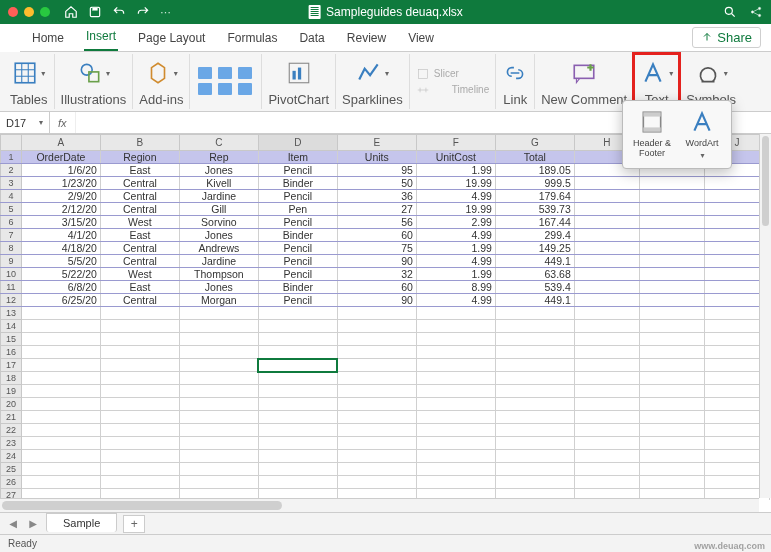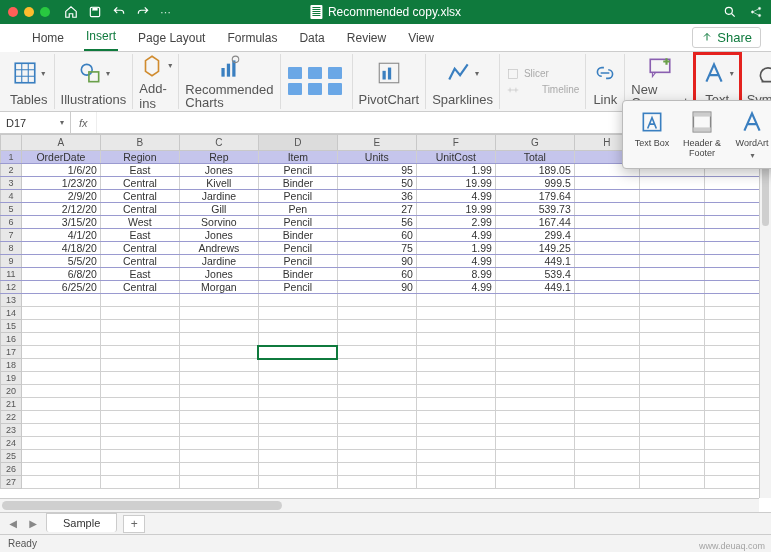--- a/index.html
+++ b/index.html
@@ -30,21 +30,21 @@
   .grp-top { display: flex; align-items: center; gap: 2px; height: 34px; }
   .big-icon { width: 26px; height: 26px; }
   .grp-label { font-size: 13px; color: #555; }
   .chev { font-size: 8px; color: #666; margin-left: 1px; }
   .small-icons { display: grid; grid-template-columns: repeat(3, 16px); grid-template-rows: repeat(2, 14px); gap: 2px 4px; }
   .small-icons span { width: 14px; height: 12px; background: linear-gradient(#6aa7e6,#6aa7e6); border-radius: 1px; }
   .red-box { position: absolute; border: 3px solid #e4221e; pointer-events: none; }
 
   
   .fbar { height: 22px; border-bottom: 1px solid #ccc; display: flex; align-items: center; background: #fff; }
-  .namebox { width: 71px; height: 100%; border-right: 1px solid #ccc; padding: 0 6px; font-size: 11px; display: flex; align-items: center; justify-content: space-between; }
+  .namebox { width: 50px; height: 100%; border-right: 1px solid #ccc; padding: 0 6px; font-size: 11px; display: flex; align-items: center; justify-content: space-between; }
   .fx { padding: 0 8px; font-style: italic; color: #666; border-right: 1px solid #eee; height: 100%; display: flex; align-items: center; }
 
   
   .grid-wrap { position: relative; height: 366px; overflow: hidden; }
   .grid { border-collapse: collapse; table-layout: fixed; width: 770px; }
   .hdr th { background: #e8e8e8; border: 1px solid #c8c8c8; height: 16px; font-weight: normal; font-size: 10px; color: #555; }
   .rownum { background: #e8e8e8; border: 1px solid #c8c8c8; width: 18px; text-align: center; font-size: 9px; color: #555; }
   td { border: 1px solid #d0d0d0; height: 13px; padding: 0 3px; font-size: 10.5px; text-align: right; white-space: nowrap; }
   td.txt { text-align: center; }
   .data-row td { border-bottom: 1px solid #9a9ad0; }
@@ -61,21 +61,21 @@
   
   .sheetbar { position: absolute; bottom: 18px; left: 0; right: 0; height: 22px; background: #f3f3f3; border-top: 1px solid #ccc; display: flex; align-items: center; padding: 0 6px; gap: 6px; }
   .navbtn { width: 14px; height: 14px; display: flex; align-items: center; justify-content: center; color: #888; font-size: 10px; }
   .sheet-tab { background: #fff; border: 1px solid #ccc; border-bottom: none; padding: 3px 16px; font-size: 11px; border-radius: 0 0 3px 3px; transform: translateY(-1px); }
   .addsheet { width: 22px; height: 18px; border: 1px solid #ccc; display: flex; align-items: center; justify-content: center; background: #fff; font-size: 12px; color: #666; }
   .hscroll { position: absolute; bottom: 40px; left: 0; right: 12px; height: 14px; background: #f3f3f3; border-top: 1px solid #ccc; }
   .hscroll-thumb { position: absolute; left: 2px; width: 280px; top: 2px; bottom: 2px; background: #cfcfcf; border-radius: 5px; }
 
   
   .status { position: absolute; bottom: 0; left: 0; right: 0; height: 18px; background: #f3f3f3; border-top: 1px solid #ccc; display: flex; align-items: center; padding: 0 8px; font-size: 10px; color: #555; }
-  .wm { position: absolute; right: 6px; bottom: 1px; font-size: 9px; color: rgba(0,0,0,.35); }
+  .wm { position: absolute; right: 6px; bottom: 1px; font-size: 9px; color: rgba(0,0,0,.35); font-weight: bold; }
 
   .vscroll { position: absolute; right: 0; top: 134px; bottom: 54px; width: 12px; background: #f3f3f3; border-left: 1px solid #ccc; }
   .vscroll-thumb { position: absolute; top: 2px; left: 2px; right: 2px; height: 90px; background: #cfcfcf; border-radius: 5px; }
 </style>
 </head>
 <body>
 
 <div class="titlebar">
   <div class="traffic">
     <div class="dot red"></div>
@@ -93,21 +93,21 @@
     <svg class="tb-icon" viewBox="0 0 24 24">
         <path d="M9 14l-5-5 5-5M4 9h11a5 5 0 015 5v1" fill="none" stroke="currentColor" stroke-width="2"></path>
       </svg>
     <svg class="tb-icon" viewBox="0 0 24 24">
         <path d="M15 14l5-5-5-5M20 9H9a5 5 0 00-5 5v1" fill="none" stroke="currentColor" stroke-width="2"></path>
       </svg>
     <span style="color:#cde7d7">⋯</span>
   </div>
   <div class="title-center">
     <div class="doc-icon"></div>
-    <span>Recommended copy.xlsx</span>
+    <span>Sampleguides deuaq.xlsx</span>
   </div>
   <div class="tb-right">
     <svg class="tb-icon" viewBox="0 0 24 24">
         <circle cx="10" cy="10" r="6" fill="none" stroke="currentColor" stroke-width="2"></circle>
         <path d="M15 15l5 5" stroke="currentColor" stroke-width="2"></path>
       </svg>
     <svg class="tb-icon" viewBox="0 0 24 24">
         <circle cx="6" cy="12" r="2" fill="currentColor"></circle>
         <circle cx="18" cy="6" r="2" fill="currentColor"></circle>
         <circle cx="18" cy="18" r="2" fill="currentColor"></circle>
@@ -154,31 +154,20 @@
     <div class="grp-label">Illustrations</div>
   </div>
   <div class="group">
     <div class="grp-top">
         <svg class="big-icon" viewBox="0 0 24 24">
           <polygon points="12,3 18,7 18,17 12,21 6,17 6,7" fill="none" stroke="#d08b2e" stroke-width="1.5"></polygon>
         </svg>
         <span class="chev">▾</span>
       </div>
     <div class="grp-label">Add-ins</div>
-  </div>
-  <div class="group">
-    <div class="grp-top">
-        <svg class="big-icon" viewBox="0 0 24 24">
-          <rect x="5" y="12" width="3" height="8" fill="#3a7fc0"></rect>
-          <rect x="10" y="8" width="3" height="12" fill="#3a7fc0"></rect>
-          <rect x="15" y="5" width="3" height="15" fill="#3a7fc0"></rect>
-          <circle cx="18" cy="4" r="3" fill="none" stroke="#888"></circle>
-        </svg>
-      </div>
-    <div class="grp-label" style="line-height:1">Recommended Charts</div>
   </div>
   <div class="group" style="min-width:72px">
     <div class="small-icons">
       <span></span>
         <span></span>
         <span></span>
         <span></span>
         <span></span>
         <span></span>
     </div>
@@ -391,20 +380,33 @@
           <td class="txt">Jardine</td>
           <td class="txt">Pencil</td>
           <td>90</td>
           <td>4.99</td>
           <td>449.1</td>
           <td></td>
           <td></td>
           <td></td>
         </tr>
         <tr class="data-row">
+          <td class="rownum">10</td>
+          <td>5/22/20</td>
+          <td class="txt">West</td>
+          <td class="txt">Thompson</td>
+          <td class="txt">Pencil</td>
+          <td>32</td>
+          <td>1.99</td>
+          <td>63.68</td>
+          <td></td>
+          <td></td>
+          <td></td>
+        </tr>
+        <tr class="data-row">
           <td class="rownum">11</td>
           <td>6/8/20</td>
           <td class="txt">East</td>
           <td class="txt">Jones</td>
           <td class="txt">Binder</td>
           <td>60</td>
           <td>8.99</td>
           <td>539.4</td>
           <td></td>
           <td></td>
@@ -618,27 +620,20 @@
           <td class=""></td>
           <td class=""></td>
         </tr>
       </tbody>
     </table>
 </div>
 
 <div class="popover">
   <div class="pop-item">
     <svg class="pop-ico" viewBox="0 0 24 24">
-        <rect x="4" y="4" width="16" height="16" fill="none" stroke="#3a7fc0" stroke-width="1.5"></rect>
-        <path d="M8 18L12 8l4 10M9.5 14h5" fill="none" stroke="#3a7fc0" stroke-width="1.5"></path>
-      </svg>
-    <span>Text Box</span>
-  </div>
-  <div class="pop-item">
-    <svg class="pop-ico" viewBox="0 0 24 24">
         <rect x="4" y="3" width="16" height="18" fill="none" stroke="#888" stroke-width="1.5"></rect>
         <rect x="4" y="3" width="16" height="4" fill="#ccc"></rect>
         <rect x="4" y="17" width="16" height="4" fill="#ccc"></rect>
       </svg>
     <span>Header &amp; Footer</span>
   </div>
   <div class="pop-item">
     <svg class="pop-ico" viewBox="0 0 24 24">
         <path d="M5 20L12 4l7 16M8 14h8" fill="none" stroke="#3a7fc0" stroke-width="2"></path>
       </svg>

